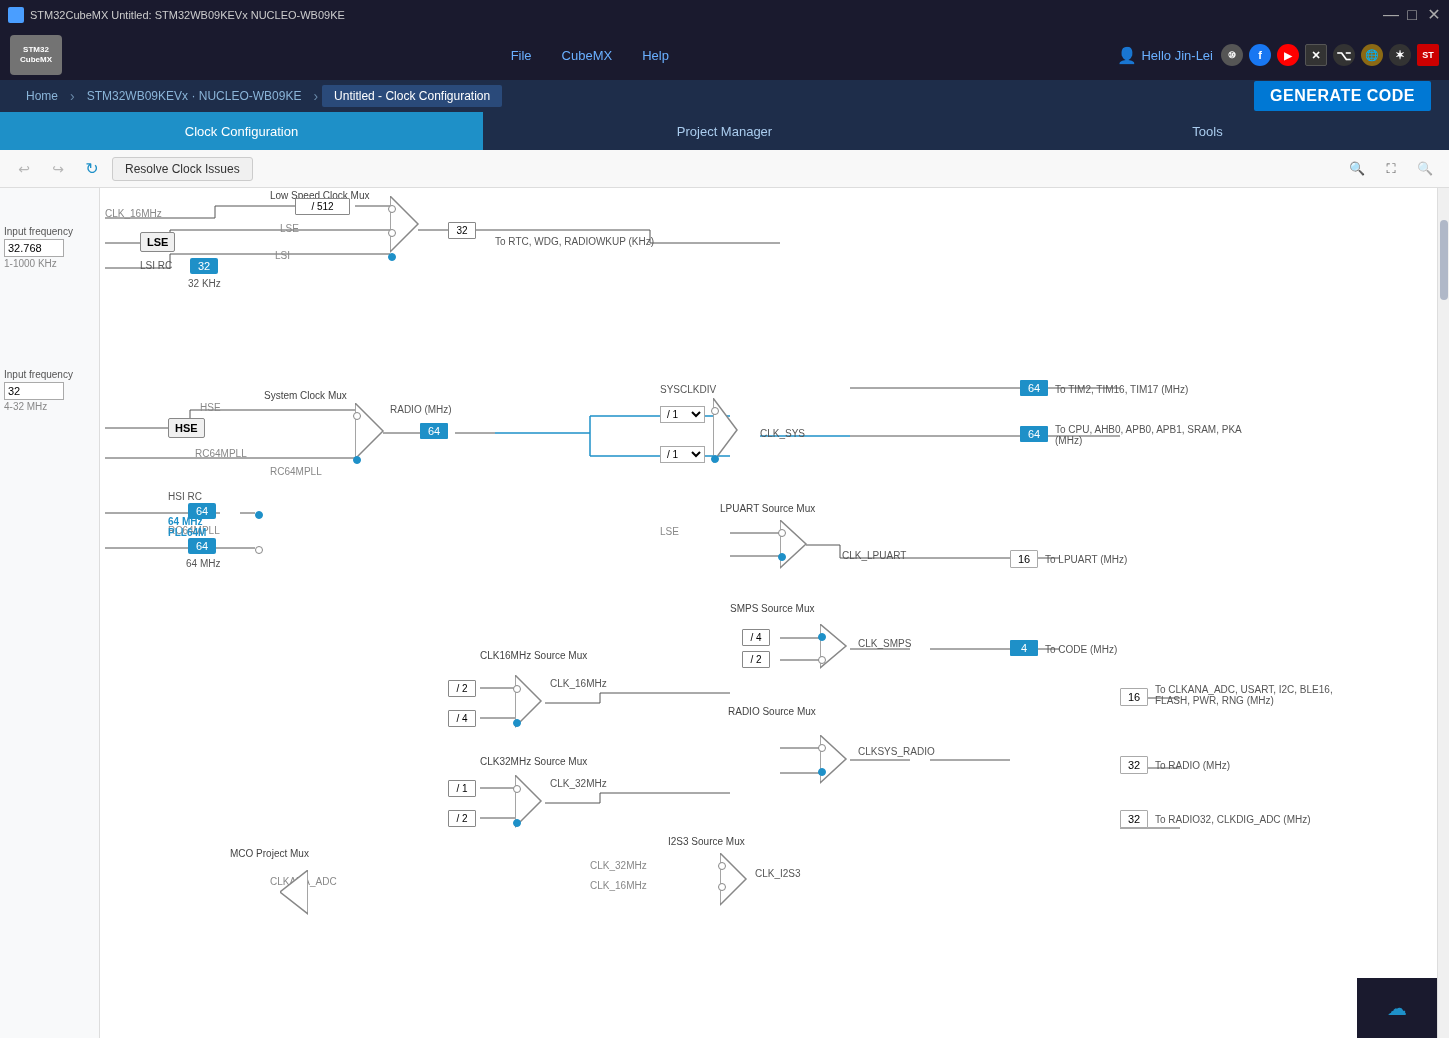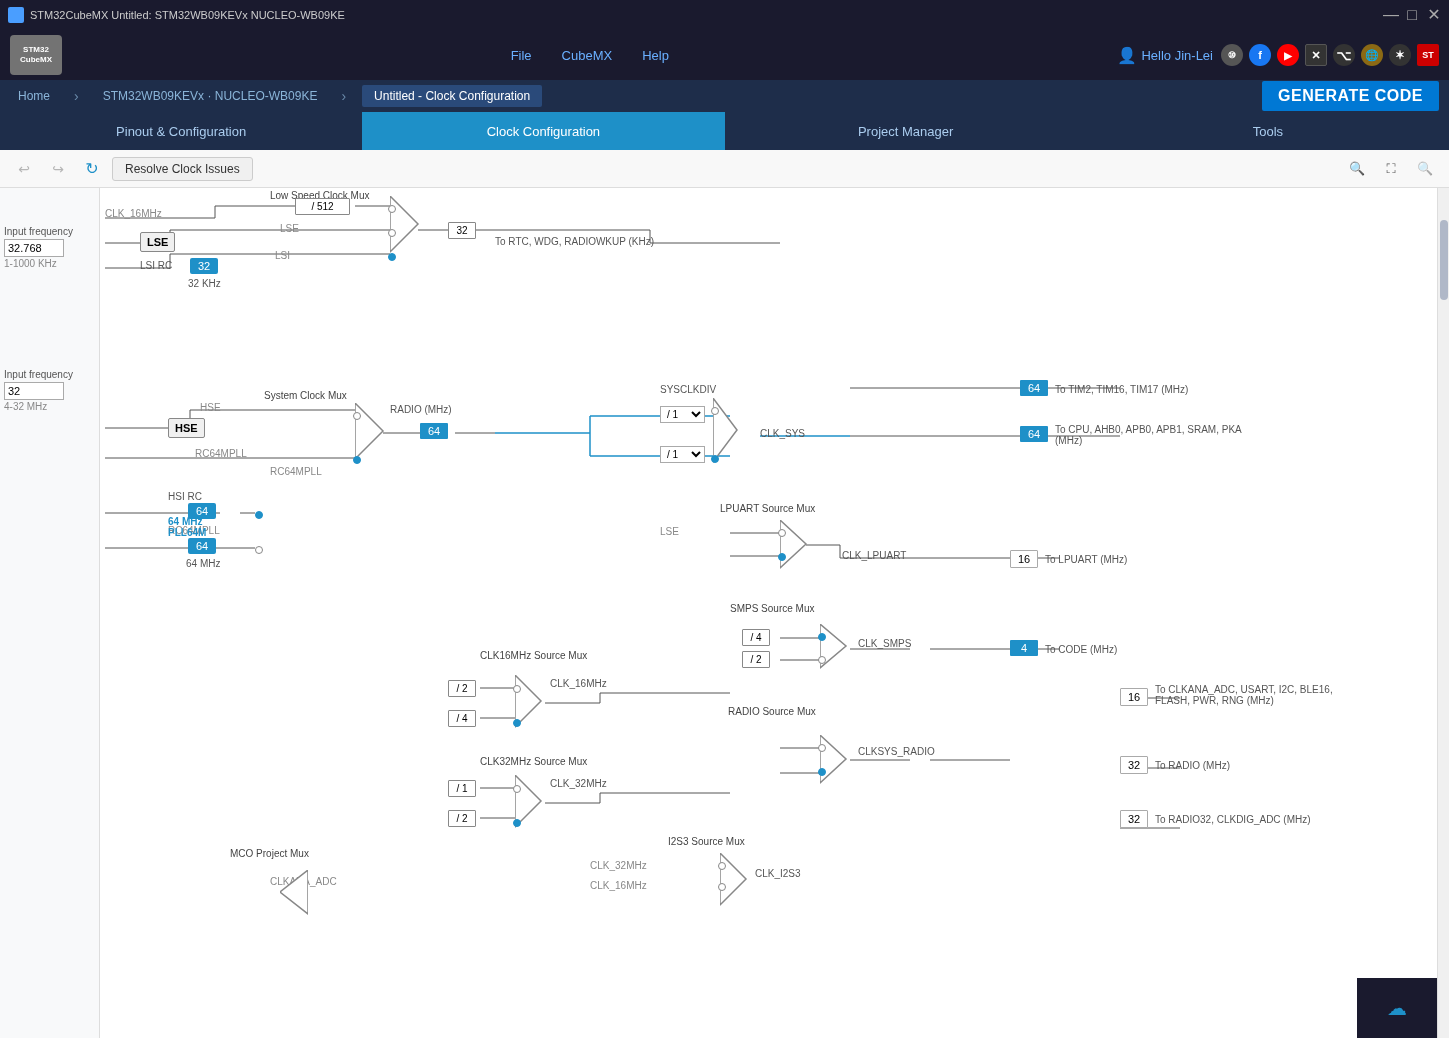--- a/index.html
+++ b/index.html
@@ -32,21 +32,21 @@
     .icon-fb { background: #1877f2; color: white; }
     .icon-yt { background: #ff0000; color: white; }
     .icon-x { background: #333; color: white; border: 1px solid #555; border-radius: 2px; }
     .icon-gh { background: #333; color: white; border-radius: 50%; }
     .icon-world { background: #8B6914; color: white; }
     .icon-star { background: #333; color: white; }
     .icon-st { background: #cc0000; color: white; border-radius: 2px; font-size: 10px; }
 
     
     .breadcrumb-bar {
-      display: flex; align-items: center; height: 32px; background: #1e2d4a; padding: 0 10px; gap: 16px;
+      display: flex; align-items: center; height: 32px; background: #1e2d4a; padding: 0 18px; gap: 4px;
     }
     .breadcrumb-item { color: #8ab4d8; font-size: 12px; padding: 0 8px; display: flex; align-items: center; gap: 6px; }
     .breadcrumb-active { color: white; font-weight: 500; background: #2a4a7a; padding: 4px 12px; border-radius: 2px; }
     .breadcrumb-sep { color: #6a8aaa; font-size: 14px; }
     .generate-btn {
       margin-left: auto; background: #0078d4; color: white; padding: 6px 16px;
       border: none; border-radius: 2px; font-size: 16px; font-weight: bold; cursor: pointer; letter-spacing: 0.5px;
     }
 
     
@@ -151,21 +151,20 @@
 <div class="breadcrumb-bar">
   <span class="breadcrumb-item">Home</span>
   <span class="breadcrumb-sep">›</span>
   <span class="breadcrumb-item">STM32WB09KEVx · NUCLEO-WB09KE</span>
   <span class="breadcrumb-sep">›</span>
   <span class="breadcrumb-item breadcrumb-active">Untitled - Clock Configuration</span>
   <button class="generate-btn">GENERATE CODE</button>
 </div>
 
 <div class="tab-bar">
-  <div class="tab">Pinout &amp; Configuration</div>
   <div class="tab tab-active">Clock Configuration</div>
   <div class="tab">Project Manager</div>
   <div class="tab">Tools</div>
 </div>
 
 <div class="toolbar">
   <div class="toolbar-btn toolbar-btn-disabled">↩</div>
   <div class="toolbar-btn toolbar-btn-disabled">↪</div>
   <div class="toolbar-btn" style="color:#1e90c8; font-size:16px;">↻</div>
   <button class="resolve-btn">Resolve Clock Issues</button>

